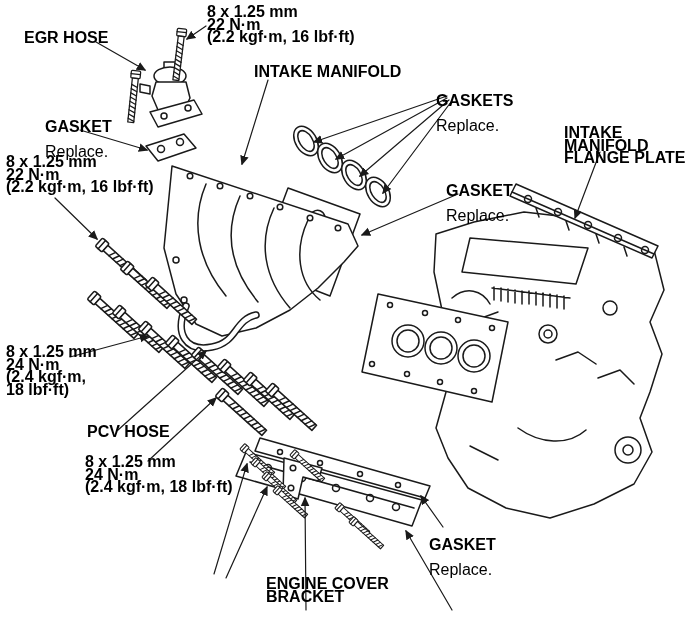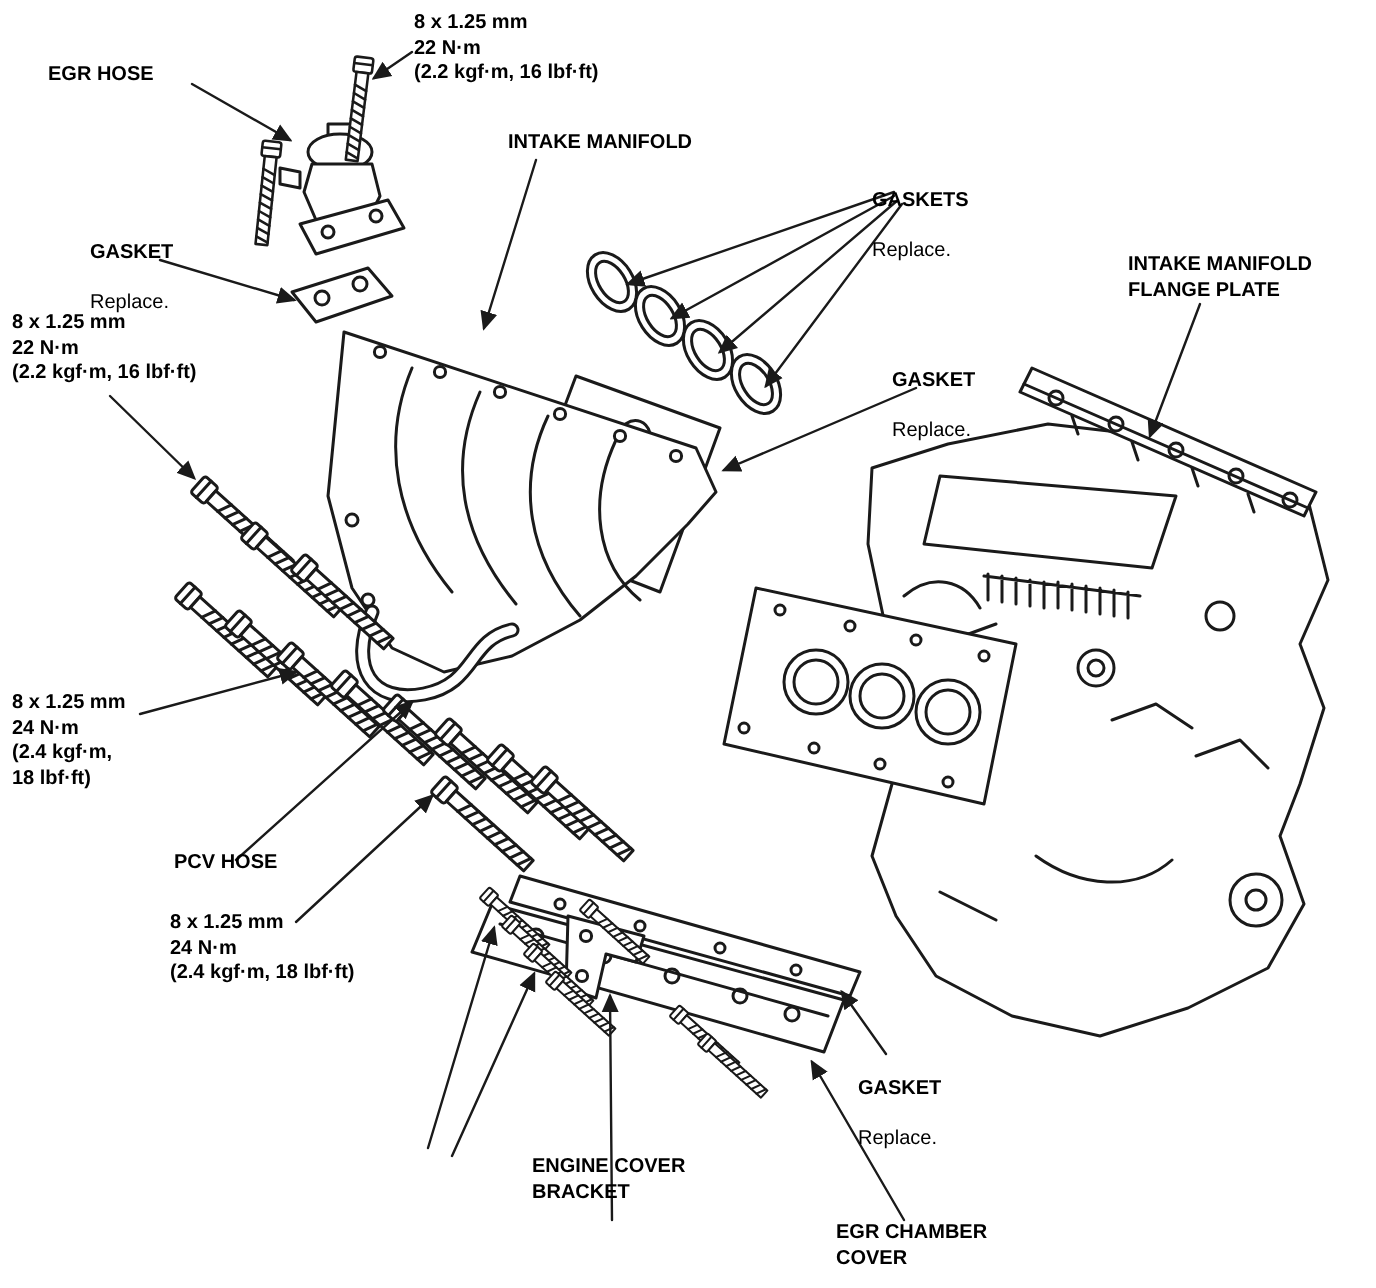--- a/index.html
+++ b/index.html
@@ -8,21 +8,21 @@
   .stage {
     position: relative;
     width: 688px;
     height: 644px;
     background: #ffffff;
     overflow: hidden;
   }
   .stage svg { position: absolute; left: 0; top: 0; }
   .label {
     position: absolute;
-    font-size: 10px;
+    font-size: 16px;
     font-weight: bold;
     color: #000000;
     line-height: 12.5px;
     white-space: pre-line;
     letter-spacing: 0px;
   }
   .label .ttl { display: block; font-weight: bold; }
   .label .sub { display: block; font-weight: normal; }
 </style>
 </head>
@@ -249,21 +249,19 @@
   <div class="label" style="left:6px; top:346px;">8 x 1.25 mm
 24 N·m
 (2.4 kgf·m,
 18 lbf·ft)</div>
   <div class="label" style="left:55px; top:426px;padding-left:32px;">PCV HOSE</div>
   <div class="label" style="left:85px; top:456px;">8 x 1.25 mm
 24 N·m
 (2.4 kgf·m, 18 lbf·ft)</div>
   <div class="label" style="left:266px; top:578px;">ENGINE COVER
 BRACKET</div>
-  <div class="label" style="left:418px; top:611px;">EGR CHAMBER
-COVER</div>
 
   <div class="label" style="left:429px; top:526px;">
     <span class="ttl">GASKET</span>
     <span class="sub">Replace.</span>
   </div>
 
 </div>
 
 </body></html>

